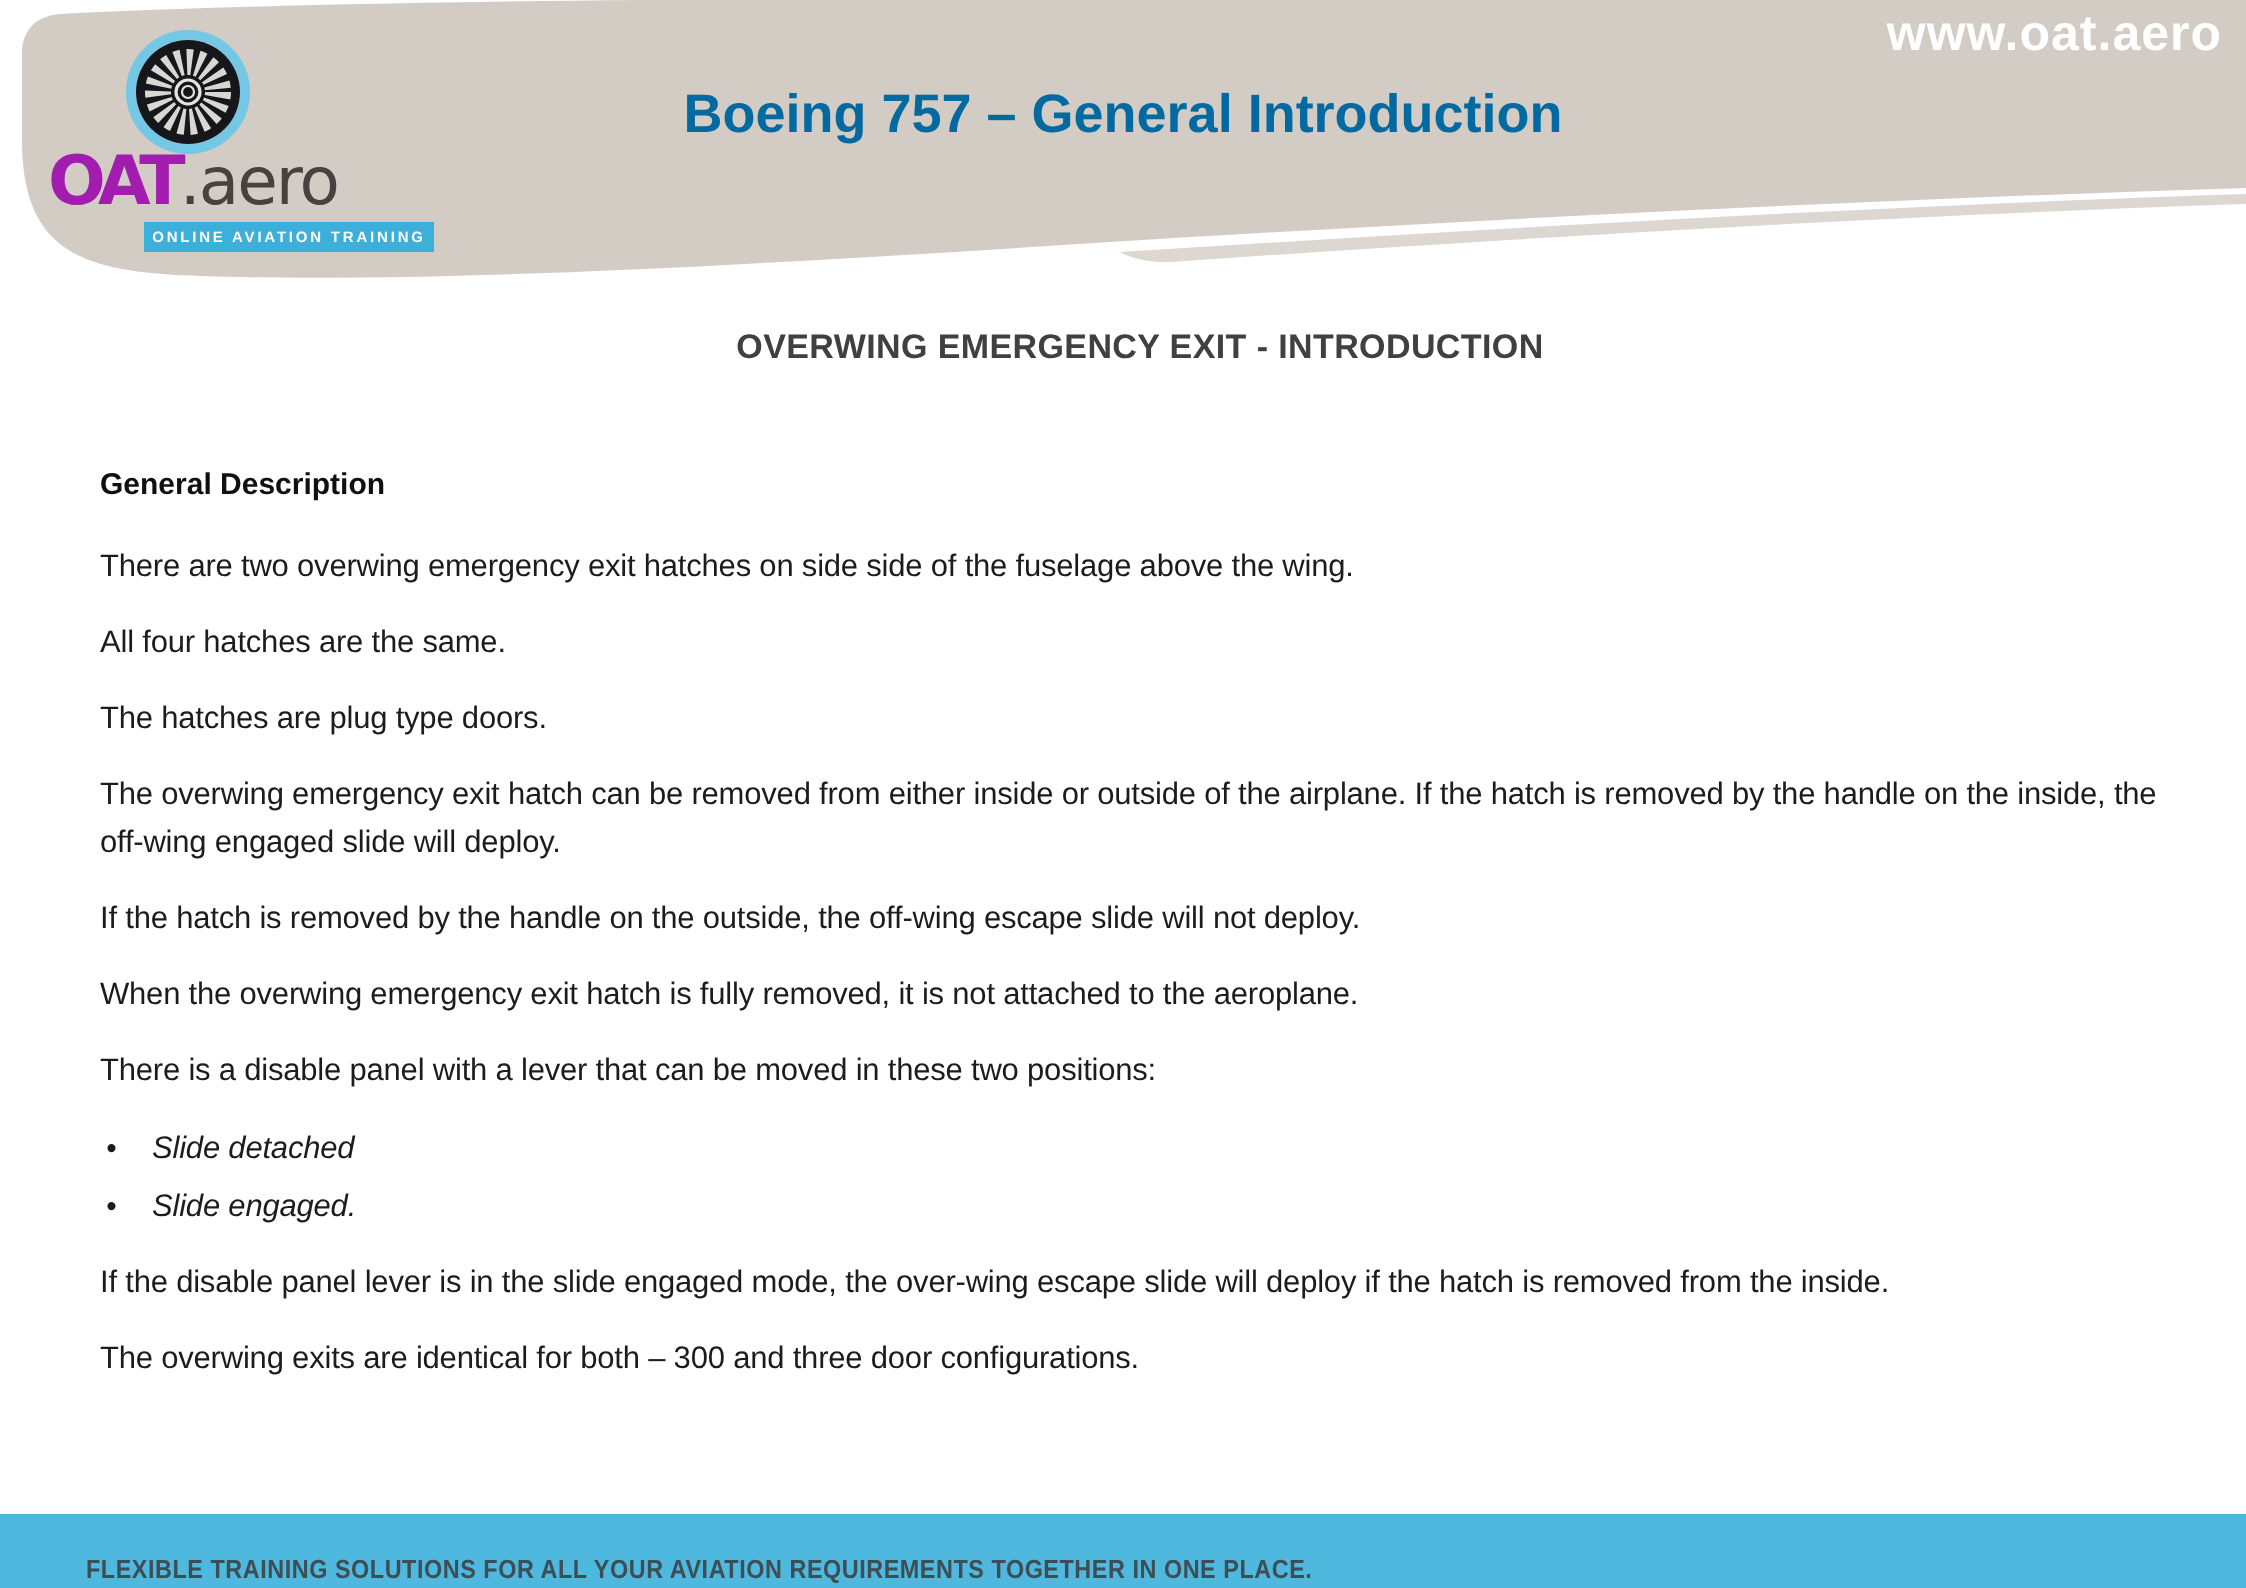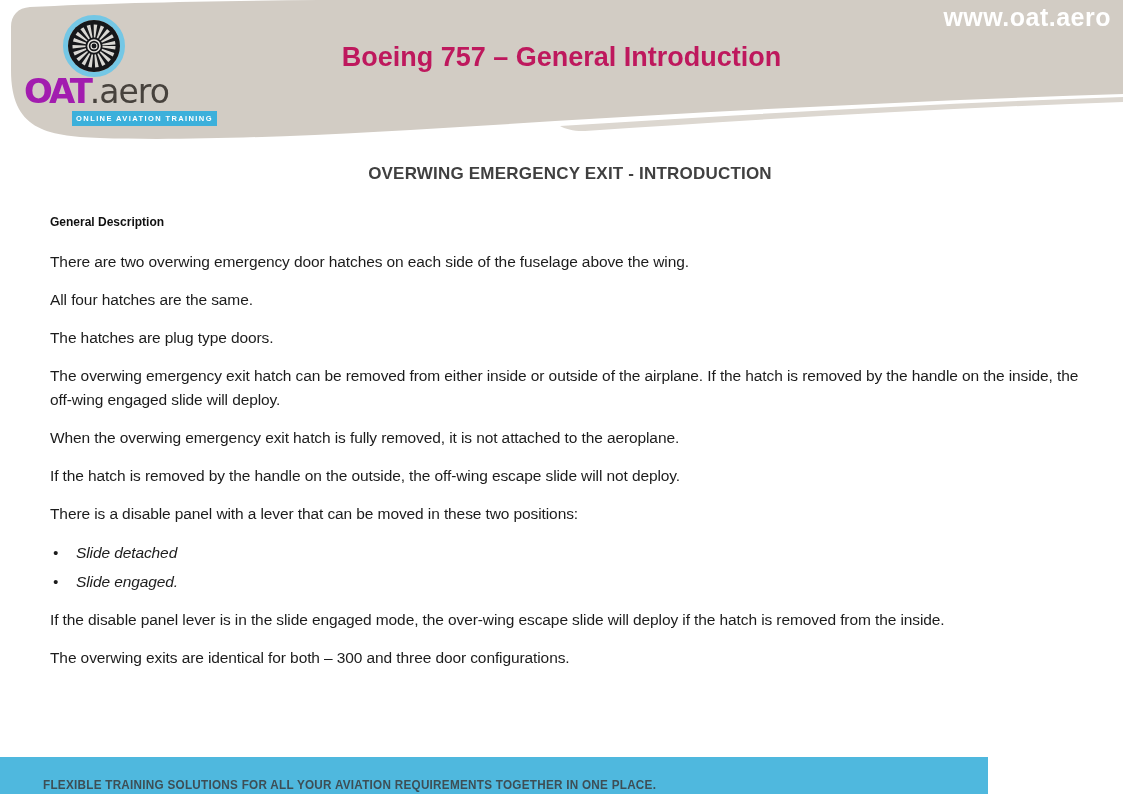--- a/index.html
+++ b/index.html
@@ -61,21 +61,21 @@
     white-space:nowrap;
     margin-left:48px;
   }
 
   .page-title{
     position:absolute;
     left:0;right:0;top:42px;
     text-align:center;
     font-size:27px;
     font-weight:bold;
-    color:#be185d;
+    color:#0369a1;
     z-index:1;
   }
   .website{
     position:absolute;
     right:12px;top:3px;
     font-size:25px;
     font-weight:800;
     letter-spacing:0.5px;
     color:#ffffff;
     z-index:1;
@@ -90,22 +90,22 @@
   }
   .section-heading{
     margin-top:24px;
     font-size:17px;
     font-weight:bold;
     color:#404040;
     letter-spacing:0.2px;
     text-align:center;
   }
   .sub-heading{
-    margin-top:31px;
-    font-size:12px;
+    margin-top:50px;
+    font-size:15px;
     font-weight:bold;
     color:#101010;
   }
   .content p{
     font-size:15.5px;
     line-height:24px;
     margin-top:14px;
     letter-spacing:-0.1px;
   }
   .content p.first-para{margin-top:21px;}
@@ -127,21 +127,21 @@
     position:absolute;
     left:3px;top:0;
     font-size:15px;
     color:#1c1c1c;
   }
 
   
   .footer{
     position:absolute;
     left:0;bottom:0;
-    width:988px;height:37px;
+    width:1123px;height:37px;
     background:var(--footer-bg);
   }
   .footer-tagline{
     position:absolute;
     left:43px;bottom:2px;
     font-size:13px;
     font-weight:bold;
     letter-spacing:0.3px;
     color:var(--footer-text);
     transform:scaleX(0.9);
@@ -176,26 +176,26 @@
     </div>
 
     <div class="page-title">Boeing 757 – General Introduction</div>
     <div class="website">www.oat.aero</div>
   </header>
 
   <main class="content">
     <div class="section-heading">OVERWING EMERGENCY EXIT - INTRODUCTION</div>
     <div class="sub-heading">General Description</div>
 
-    <p class="first-para">There are two overwing emergency door hatches on each side of the fuselage above the wing.</p>
+    <p class="first-para">There are two overwing emergency exit hatches on side side of the fuselage above the wing.</p>
     <p>All four hatches are the same.</p>
     <p>The hatches are plug type doors.</p>
     <p>The overwing emergency exit hatch can be removed from either inside or outside of the airplane. If the hatch is removed by the handle on the inside, the off-wing engaged slide will deploy.</p>
+    <p>If the hatch is removed by the handle on the outside, the off-wing escape slide will not deploy.</p>
     <p>When the overwing emergency exit hatch is fully removed, it is not attached to the aeroplane.</p>
-    <p>If the hatch is removed by the handle on the outside, the off-wing escape slide will not deploy.</p>
     <p>There is a disable panel with a lever that can be moved in these two positions:</p>
 
     <ul class="bullet-list">
       <li>Slide detached</li>
       <li>Slide engaged.</li>
     </ul>
 
     <p>If the disable panel lever is in the slide engaged mode, the over-wing escape slide will deploy if the hatch is removed from the inside.</p>
     <p>The overwing exits are identical for both – 300 and three door configurations.</p>
   </main>

